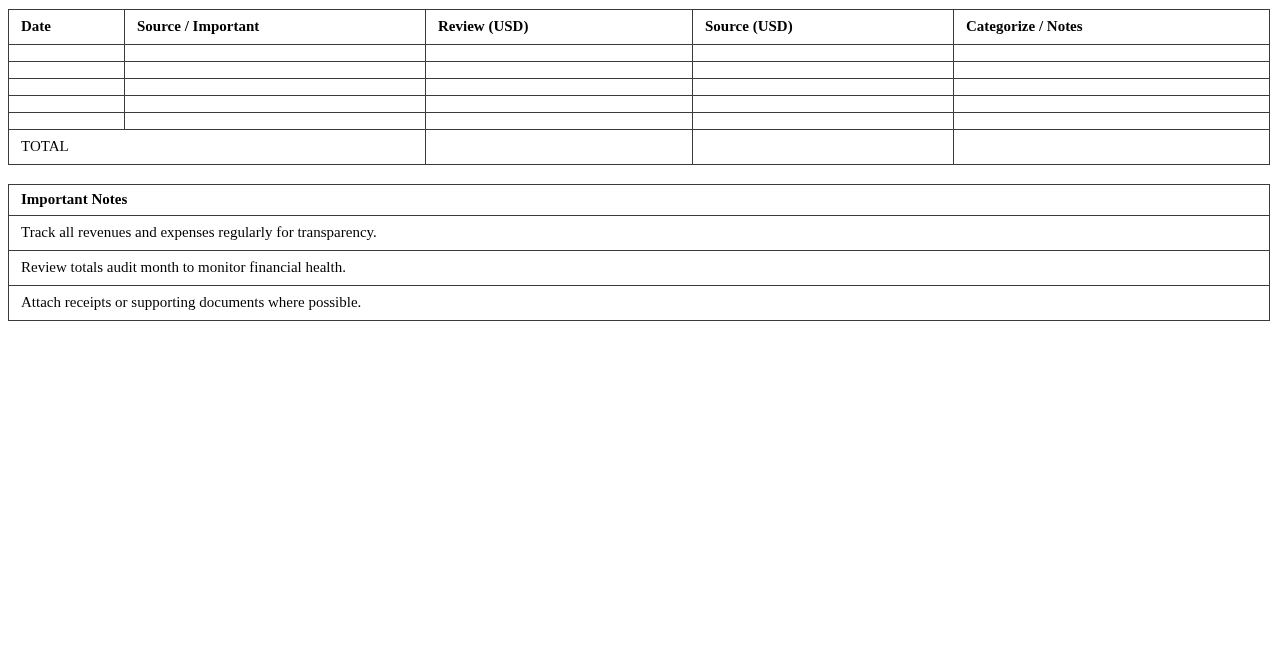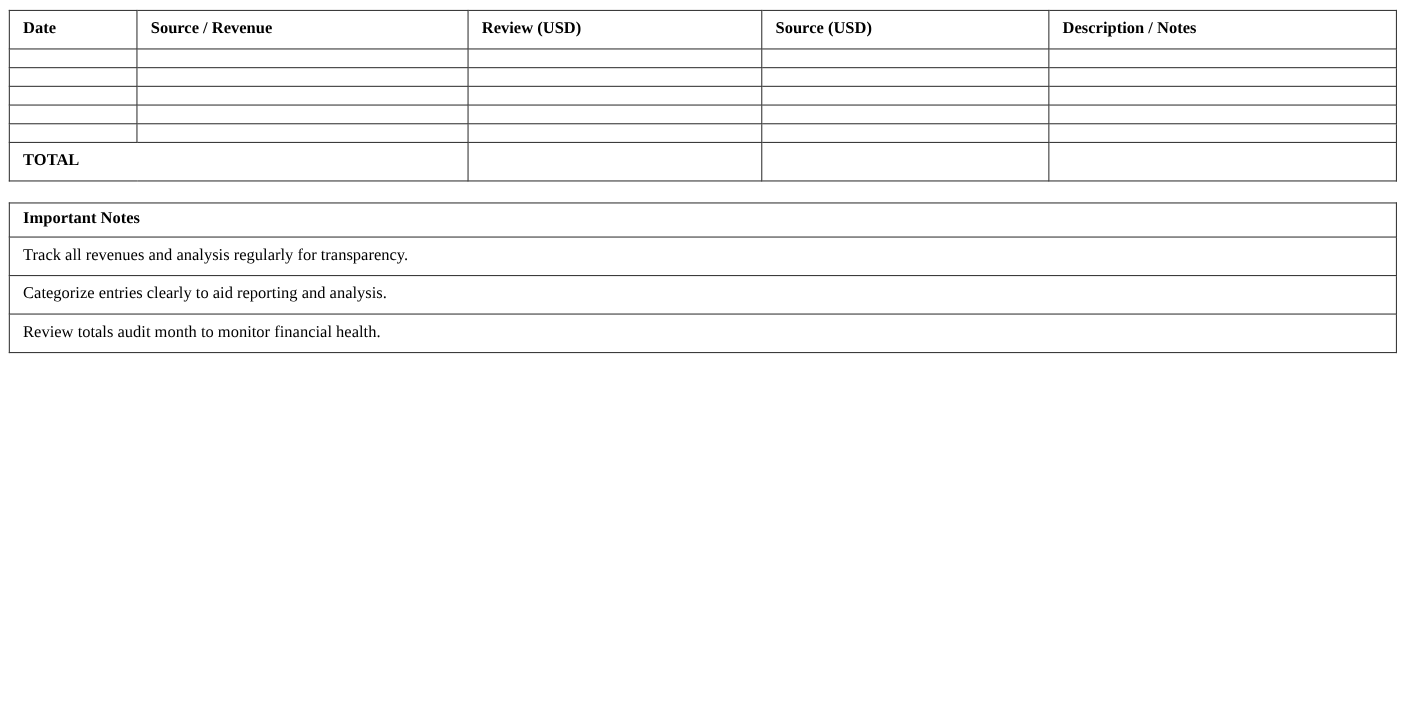--- a/index.html
+++ b/index.html
@@ -31,21 +31,21 @@
     text-align: left;
     overflow: hidden;
     white-space: nowrap;
   }
   th { font-weight: bold; }
 
   
   .ledger .header-row th { height: 35px; }
   .ledger .entry-row td  { height: 17px; padding: 0 12px; }
   .ledger .total-row td  { height: 35px; }
-  .ledger .total-cell    { font-weight: bold; }
+  .ledger .total-cell    { font-weight: normal; }
 
   
   .notes { margin-top: 19px; }
   .notes .notes-header-row th { height: 31px; }
   .notes .note-row td         { height: 35px; }
 </style>
 </head>
 <body>
 
 <div class="page">
@@ -54,24 +54,24 @@
     <colgroup>
       <col style="width:116px">
       <col style="width:301px">
       <col style="width:267px">
       <col style="width:261px">
       <col style="width:316px">
     </colgroup>
     <thead>
       <tr class="header-row">
         <th>Date</th>
-        <th>Source / Revenue</th>
+        <th>Source / Important</th>
         <th>Review (USD)</th>
         <th>Source (USD)</th>
-        <th>Description / Notes</th>
+        <th>Categorize / Notes</th>
       </tr>
     </thead>
     <tbody>
       <tr class="entry-row">
         <td></td>
         <td></td>
         <td></td>
         <td></td>
         <td></td>
       </tr>
@@ -114,24 +114,24 @@
 
   <table class="notes">
     <colgroup>
       <col style="width:1261px">
     </colgroup>
     <tbody>
       <tr class="notes-header-row">
         <th>Important Notes</th>
       </tr>
       <tr class="note-row">
-        <td>Track all revenues and analysis regularly for transparency.</td>
-      </tr>
-      <tr class="note-row">
-        <td>Categorize entries clearly to aid reporting and analysis.</td>
+        <td>Track all revenues and expenses regularly for transparency.</td>
       </tr>
       <tr class="note-row">
         <td>Review totals audit month to monitor financial health.</td>
+      </tr>
+      <tr class="note-row">
+        <td>Attach receipts or supporting documents where possible.</td>
       </tr>
     </tbody>
   </table>
 
 </div>
 
 </body></html>

